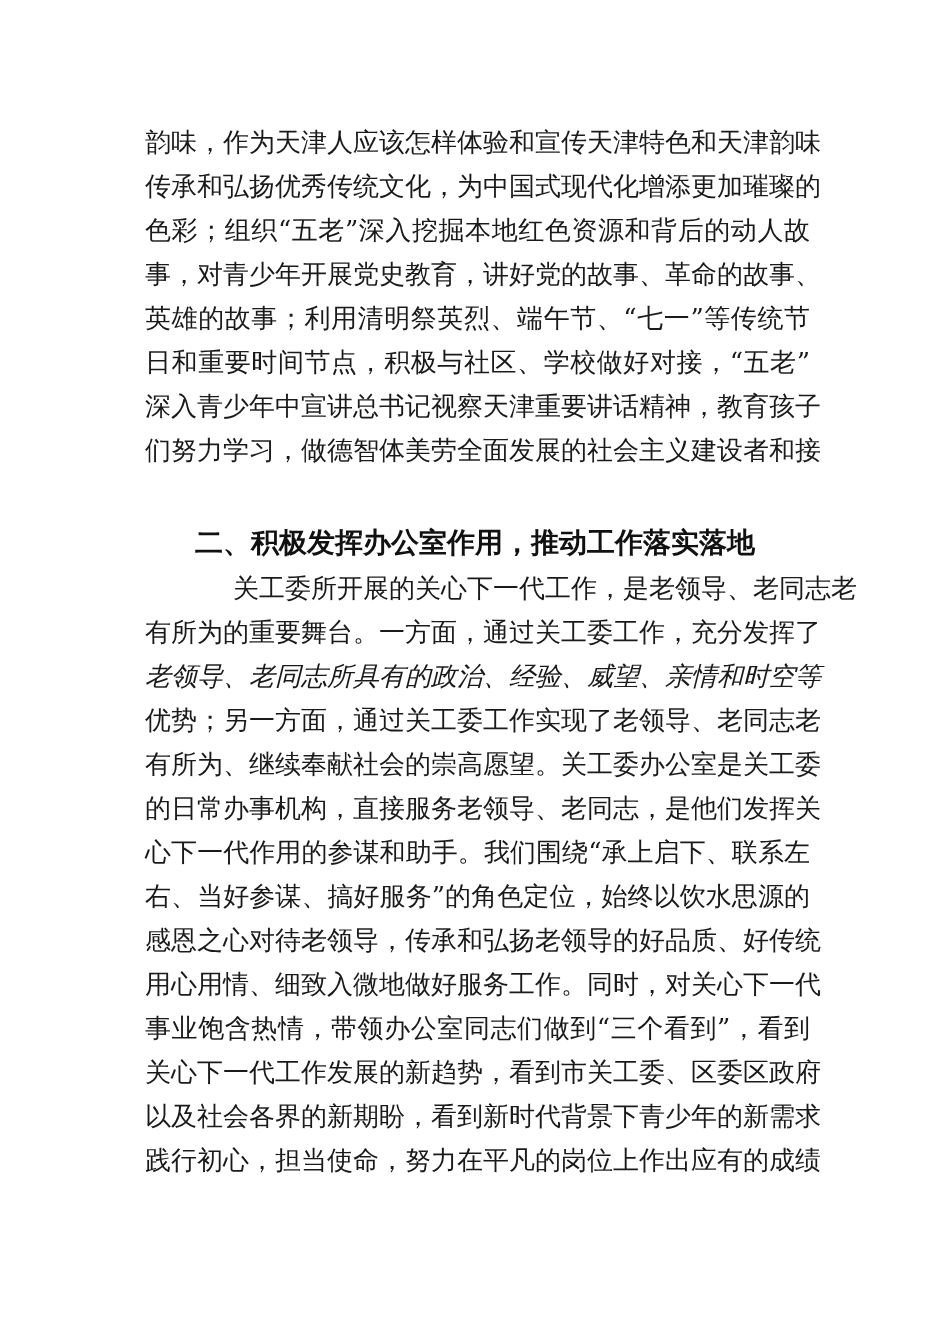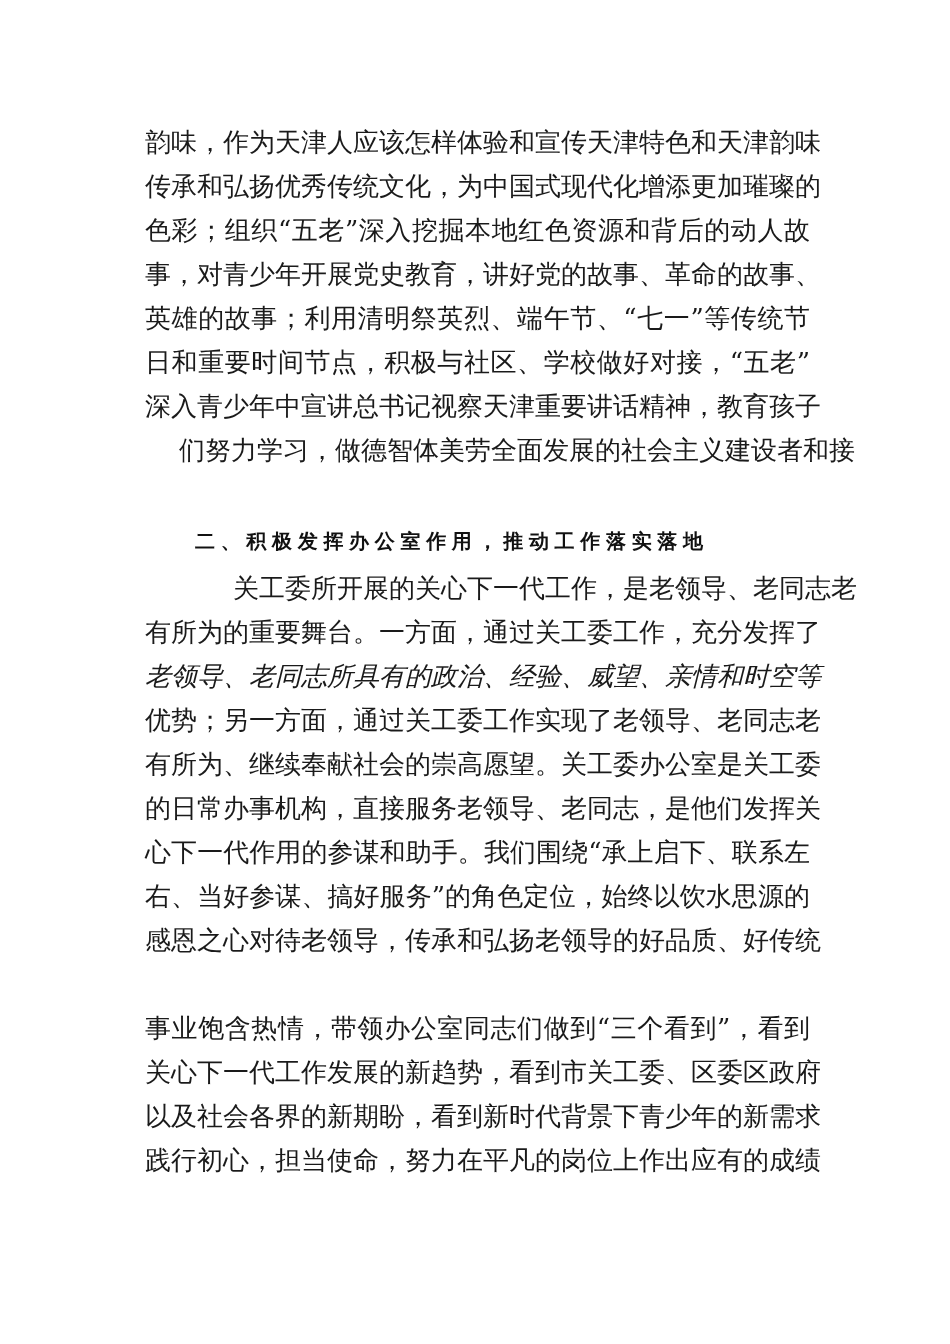--- a/index.html
+++ b/index.html
@@ -43,52 +43,53 @@
       left: 145px;
       padding-left: 88px;
       width: 577px;
     }
     .heading {
       position: absolute;
       left: 195px;
       width: 508px;
       height: 44px;
       line-height: 44px;
-      font-family: Liberation Mono, monospace;
+      font-family: Liberation Sans, sans-serif;
       font-weight: bold;
-      font-size: 20px;
+      font-size: 28px;
       white-space: nowrap;
       text-align: justify;
       text-align-last: justify;
       color: #111111;
     }
   </style>
 </head>
 <body>
 
 <div class="page">
 
   <div class="line" style="top:120px;">韵味，作为天津人应该怎样体验和宣传天津特色和天津韵味</div>
   <div class="line" style="top:164px;">传承和弘扬优秀传统文化，为中国式现代化增添更加璀璨的</div>
   <div class="line" style="top:208px;">色彩；组织“五老”深入挖掘本地红色资源和背后的动人故</div>
   <div class="line" style="top:252px;">事，对青少年开展党史教育，讲好党的故事、革命的故事、</div>
   <div class="line" style="top:296px;">英雄的故事；利用清明祭英烈、端午节、“七一”等传统节</div>
   <div class="line" style="top:340px;">日和重要时间节点，积极与社区、学校做好对接，“五老”</div>
   <div class="line" style="top:384px;">深入青少年中宣讲总书记视察天津重要讲话精神，教育孩子</div>
-  <div class="line" style="top:428px;margin-left:34px;">们努力学习，做德智体美劳全面发展的社会主义建设者和接</div>
+  <div class="line" style="top:428px;">们努力学习，做德智体美劳全面发展的社会主义建设者和接</div>
 
   <div class="heading" style="top:521px;">二、积极发挥办公室作用，推动工作落实落地</div>
 
   <div class="line indent" style="top:566px;">关工委所开展的关心下一代工作，是老领导、老同志老</div>
   <div class="line" style="top:610px;">有所为的重要舞台。一方面，通过关工委工作，充分发挥了</div>
   <div class="line" style="top:654px;font-style:italic;">老领导、老同志所具有的政治、经验、威望、亲情和时空等</div>
   <div class="line" style="top:698px;">优势；另一方面，通过关工委工作实现了老领导、老同志老</div>
   <div class="line" style="top:742px;">有所为、继续奉献社会的崇高愿望。关工委办公室是关工委</div>
   <div class="line" style="top:786px;">的日常办事机构，直接服务老领导、老同志，是他们发挥关</div>
   <div class="line" style="top:830px;">心下一代作用的参谋和助手。我们围绕“承上启下、联系左</div>
   <div class="line" style="top:874px;">右、当好参谋、搞好服务”的角色定位，始终以饮水思源的</div>
   <div class="line" style="top:918px;">感恩之心对待老领导，传承和弘扬老领导的好品质、好传统</div>
+  <div class="line" style="top:962px;">用心用情、细致入微地做好服务工作。同时，对关心下一代</div>
   <div class="line" style="top:1050px;">关心下一代工作发展的新趋势，看到市关工委、区委区政府</div>
   <div class="line" style="top:1006px;">事业饱含热情，带领办公室同志们做到“三个看到”，看到</div>
   <div class="line" style="top:1094px;">以及社会各界的新期盼，看到新时代背景下青少年的新需求</div>
   <div class="line" style="top:1138px;">践行初心，担当使命，努力在平凡的岗位上作出应有的成绩</div>
 
 </div>
 
 </body></html>

